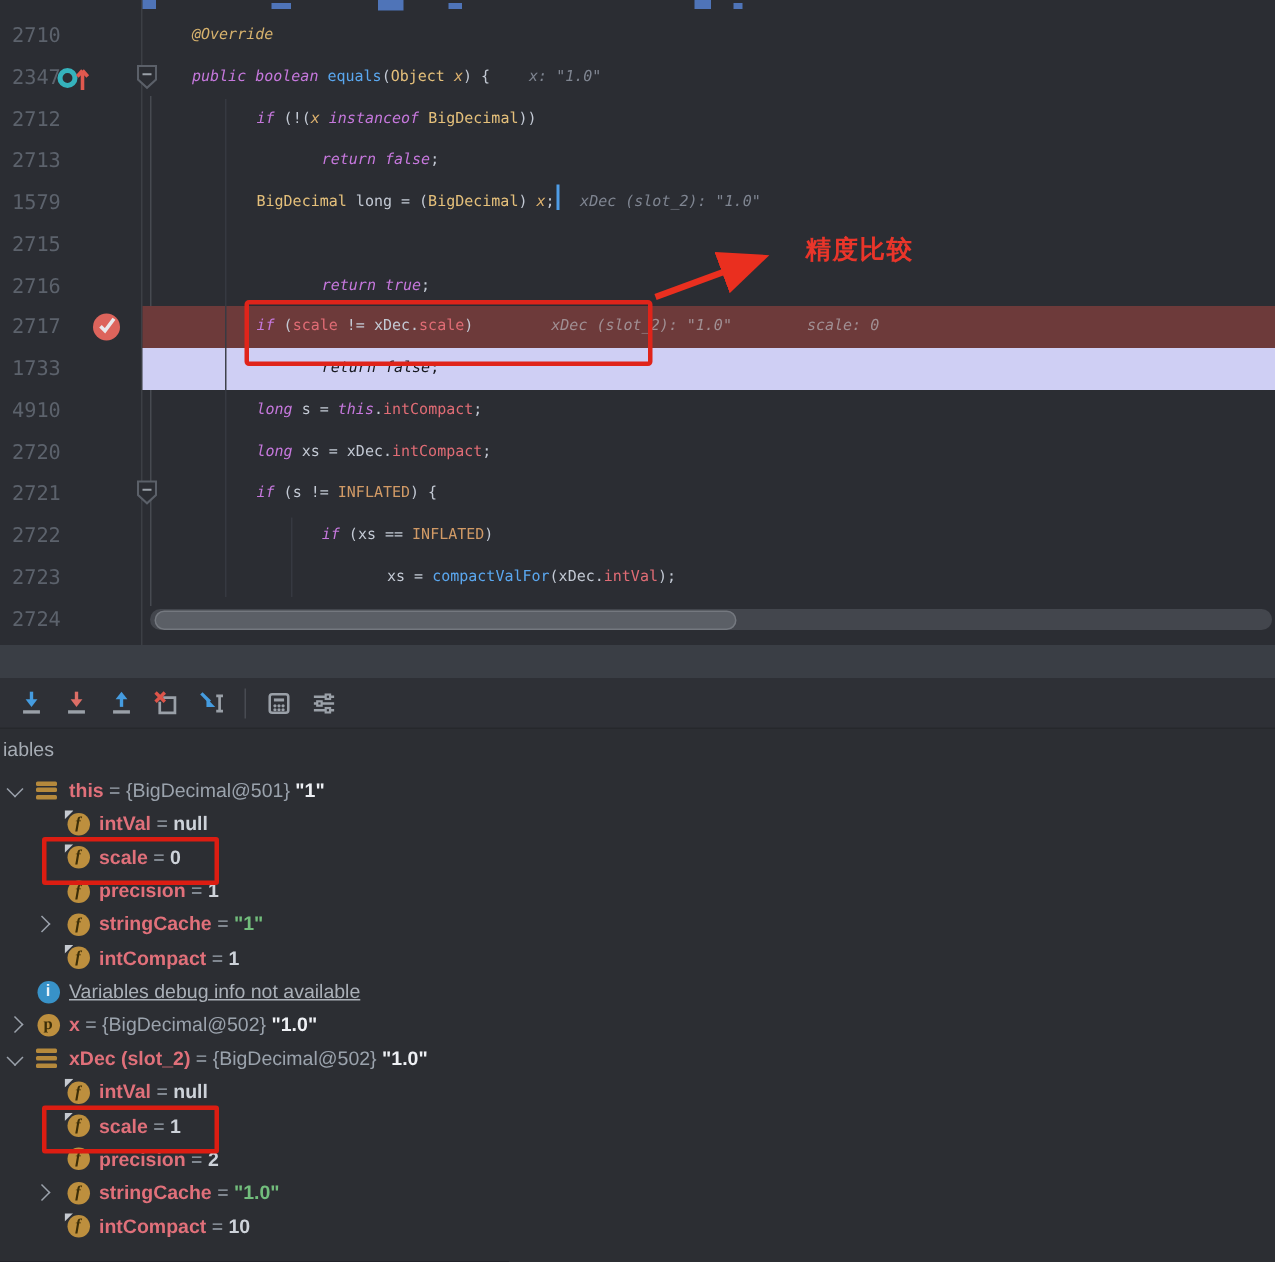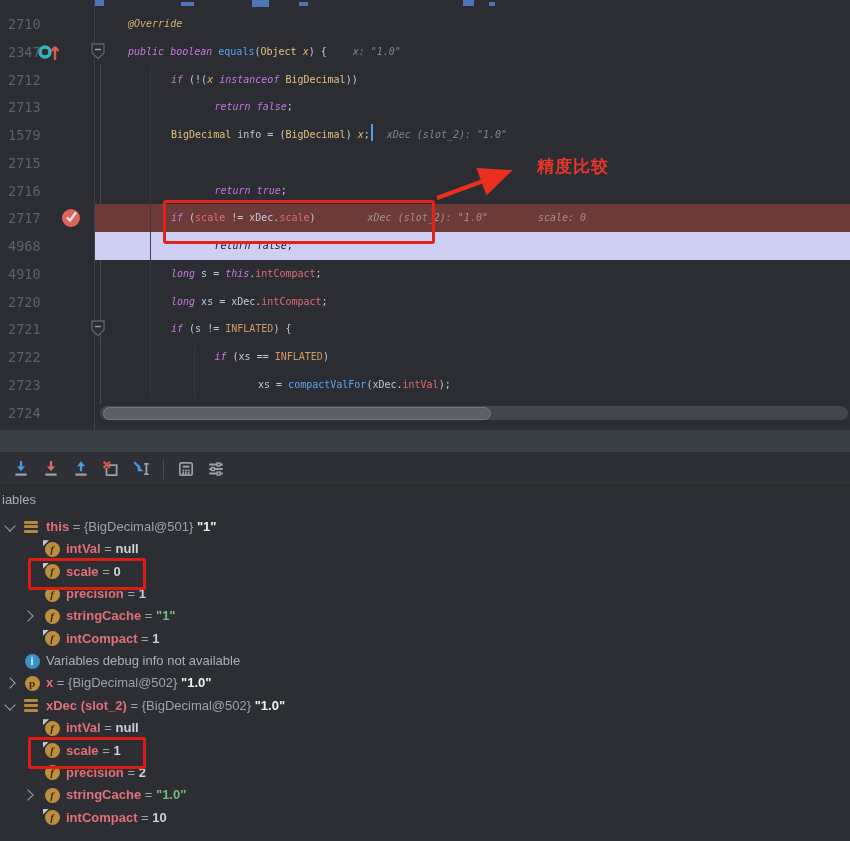--- a/index.html
+++ b/index.html
@@ -70,21 +70,21 @@
   .pin{position:absolute;left:-1px;top:-1px;width:6px;height:6px;background:#c6cad1;
        clip-path:polygon(0 0,100% 0,0 100%);}
   .bars{position:absolute;top:3px;width:15px;height:15px;}
   .bars div{width:14px;height:3px;background:#b5893c;border-radius:1px;margin-top:1.6px;}
   .vname{color:#e0707a;font-weight:bold;}
   .veq{color:#9ba3ad;}
   .vref{color:#9ba3ad;}
   .vval{color:#cdd2d9;font-weight:bold;}
   .vval.green{color:#72bd7c;}
   .vval.str{color:#eef0f4;}
-  .vinfo{color:#aab0b8;}
+  .vinfo{color:#aab0b8;text-decoration:underline;}
   .red-overlay{position:absolute;left:28px;top:-3px;width:112px;height:26px;
                border:3px solid #dc1d12;border-radius:2px;z-index:5;}
   .vtext{position:absolute;white-space:pre;}
 </style>
 </head>
 <body>
 
 <div class="app">
 
   <div class="editor">
@@ -121,41 +121,41 @@
         <div class="line" style="top: 65.5px;">
           <span class="lnum">2712</span>
           <span class="code" style="left:171px"><span class="tok kw">if</span><span class="tok txt"> (!(</span><span class="tok prm">x</span><span class="tok kw"> instanceof </span><span class="tok cls">BigDecimal</span><span class="tok txt">))</span></span>
         </div>
         <div class="line" style="top: 93.25px;">
           <span class="lnum">2713</span>
           <span class="code" style="left:214.5px"><span class="tok kw">return false</span><span class="tok txt">;</span></span>
         </div>
         <div class="line" style="top: 121px;">
           <span class="lnum">1579</span>
-          <span class="code" style="left:171px"><span class="tok cls">BigDecimal</span><span class="tok txt"> info = (</span><span class="tok cls">BigDecimal</span><span class="tok txt">) </span><span class="tok prm">x</span><span class="tok txt">;</span><span class="caret"></span><span class="hint" style="margin-left:14px">xDec (slot_2): "1.0"</span></span>
+          <span class="code" style="left:171px"><span class="tok cls">BigDecimal</span><span class="tok txt"> long = (</span><span class="tok cls">BigDecimal</span><span class="tok txt">) </span><span class="tok prm">x</span><span class="tok txt">;</span><span class="caret"></span><span class="hint" style="margin-left:14px">xDec (slot_2): "1.0"</span></span>
         </div>
         <div class="line" style="top: 148.75px;">
           <span class="lnum">2715</span>
         </div>
         <div class="line" style="top: 176.5px;">
           <span class="lnum">2716</span>
           <span class="code" style="left:214.5px"><span class="tok kw">return true</span><span class="tok txt">;</span></span>
         </div>
         <div class="line" style="top: 204.25px;">
           <div class="hl bp"></div>
           <span class="lnum">2717</span>
           <span class="gic bpk"><svg width="22" height="22" viewBox="0 0 22 22">
               <circle cx="11" cy="12" r="9" fill="#dd645c"></circle>
               <path d="M7 11.5 L10 14.5 L16 6.5" stroke="#e9e9ec" stroke-width="2.4" fill="none"></path>
             </svg></span>
           <span class="code" style="left:171px"><span class="tok kw">if</span><span class="tok txt"> (</span><span class="tok fld">scale</span><span class="tok txt"> != xDec.</span><span class="tok fld">scale</span><span class="tok txt">)</span><span class="hint onred" style="margin-left:52px">xDec (slot_2): "1.0"</span><span class="hint onred">scale: 0</span></span>
         </div>
         <div class="line" style="top: 232px;">
           <div class="hl exec"></div>
-          <span class="lnum">4968</span>
+          <span class="lnum">1733</span>
           <span class="code execText" style="left:214.5px"><span class="tok kw">return false</span><span class="tok txt">;</span></span>
         </div>
         <div class="line" style="top: 259.75px;">
           <span class="lnum">4910</span>
           <span class="code" style="left:171px"><span class="tok kw">long</span><span class="tok txt"> s = </span><span class="tok kw">this</span><span class="tok txt">.</span><span class="tok fld">intCompact</span><span class="tok txt">;</span></span>
         </div>
         <div class="line" style="top: 287.5px;">
           <span class="lnum">2720</span>
           <span class="code" style="left:171px"><span class="tok kw">long</span><span class="tok txt"> xs = xDec.</span><span class="tok fld">intCompact</span><span class="tok txt">;</span></span>
         </div>

